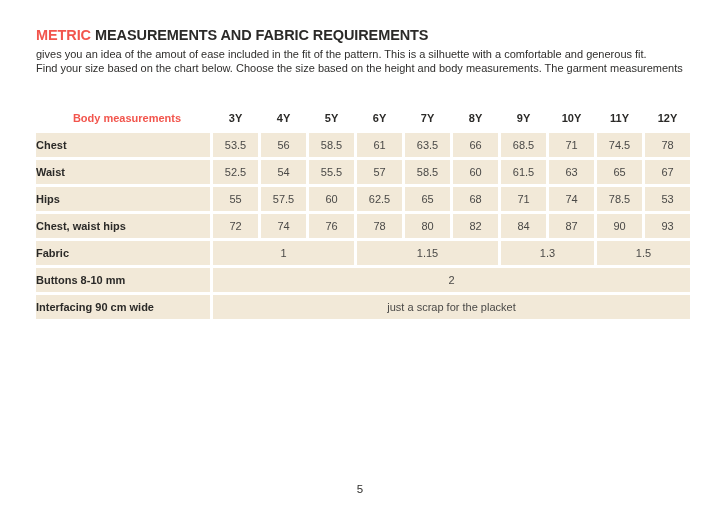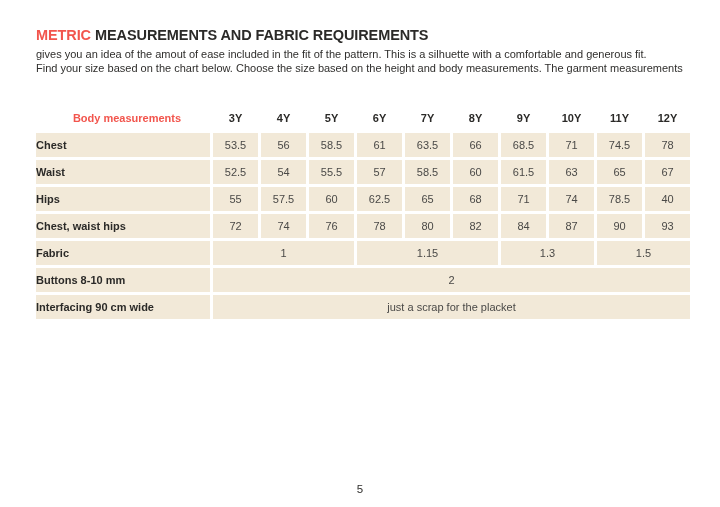--- a/index.html
+++ b/index.html
@@ -169,21 +169,21 @@
             <td class="label">Hips</td>
             <td class="value">55</td>
             <td class="value">57.5</td>
             <td class="value">60</td>
             <td class="value">62.5</td>
             <td class="value">65</td>
             <td class="value">68</td>
             <td class="value">71</td>
             <td class="value">74</td>
             <td class="value">78.5</td>
-            <td class="value">40</td>
+            <td class="value">53</td>
           </tr>
           <tr>
             <td class="label">Chest, waist hips</td>
             <td class="value">72</td>
             <td class="value">74</td>
             <td class="value">76</td>
             <td class="value">78</td>
             <td class="value">80</td>
             <td class="value">82</td>
             <td class="value">84</td>

